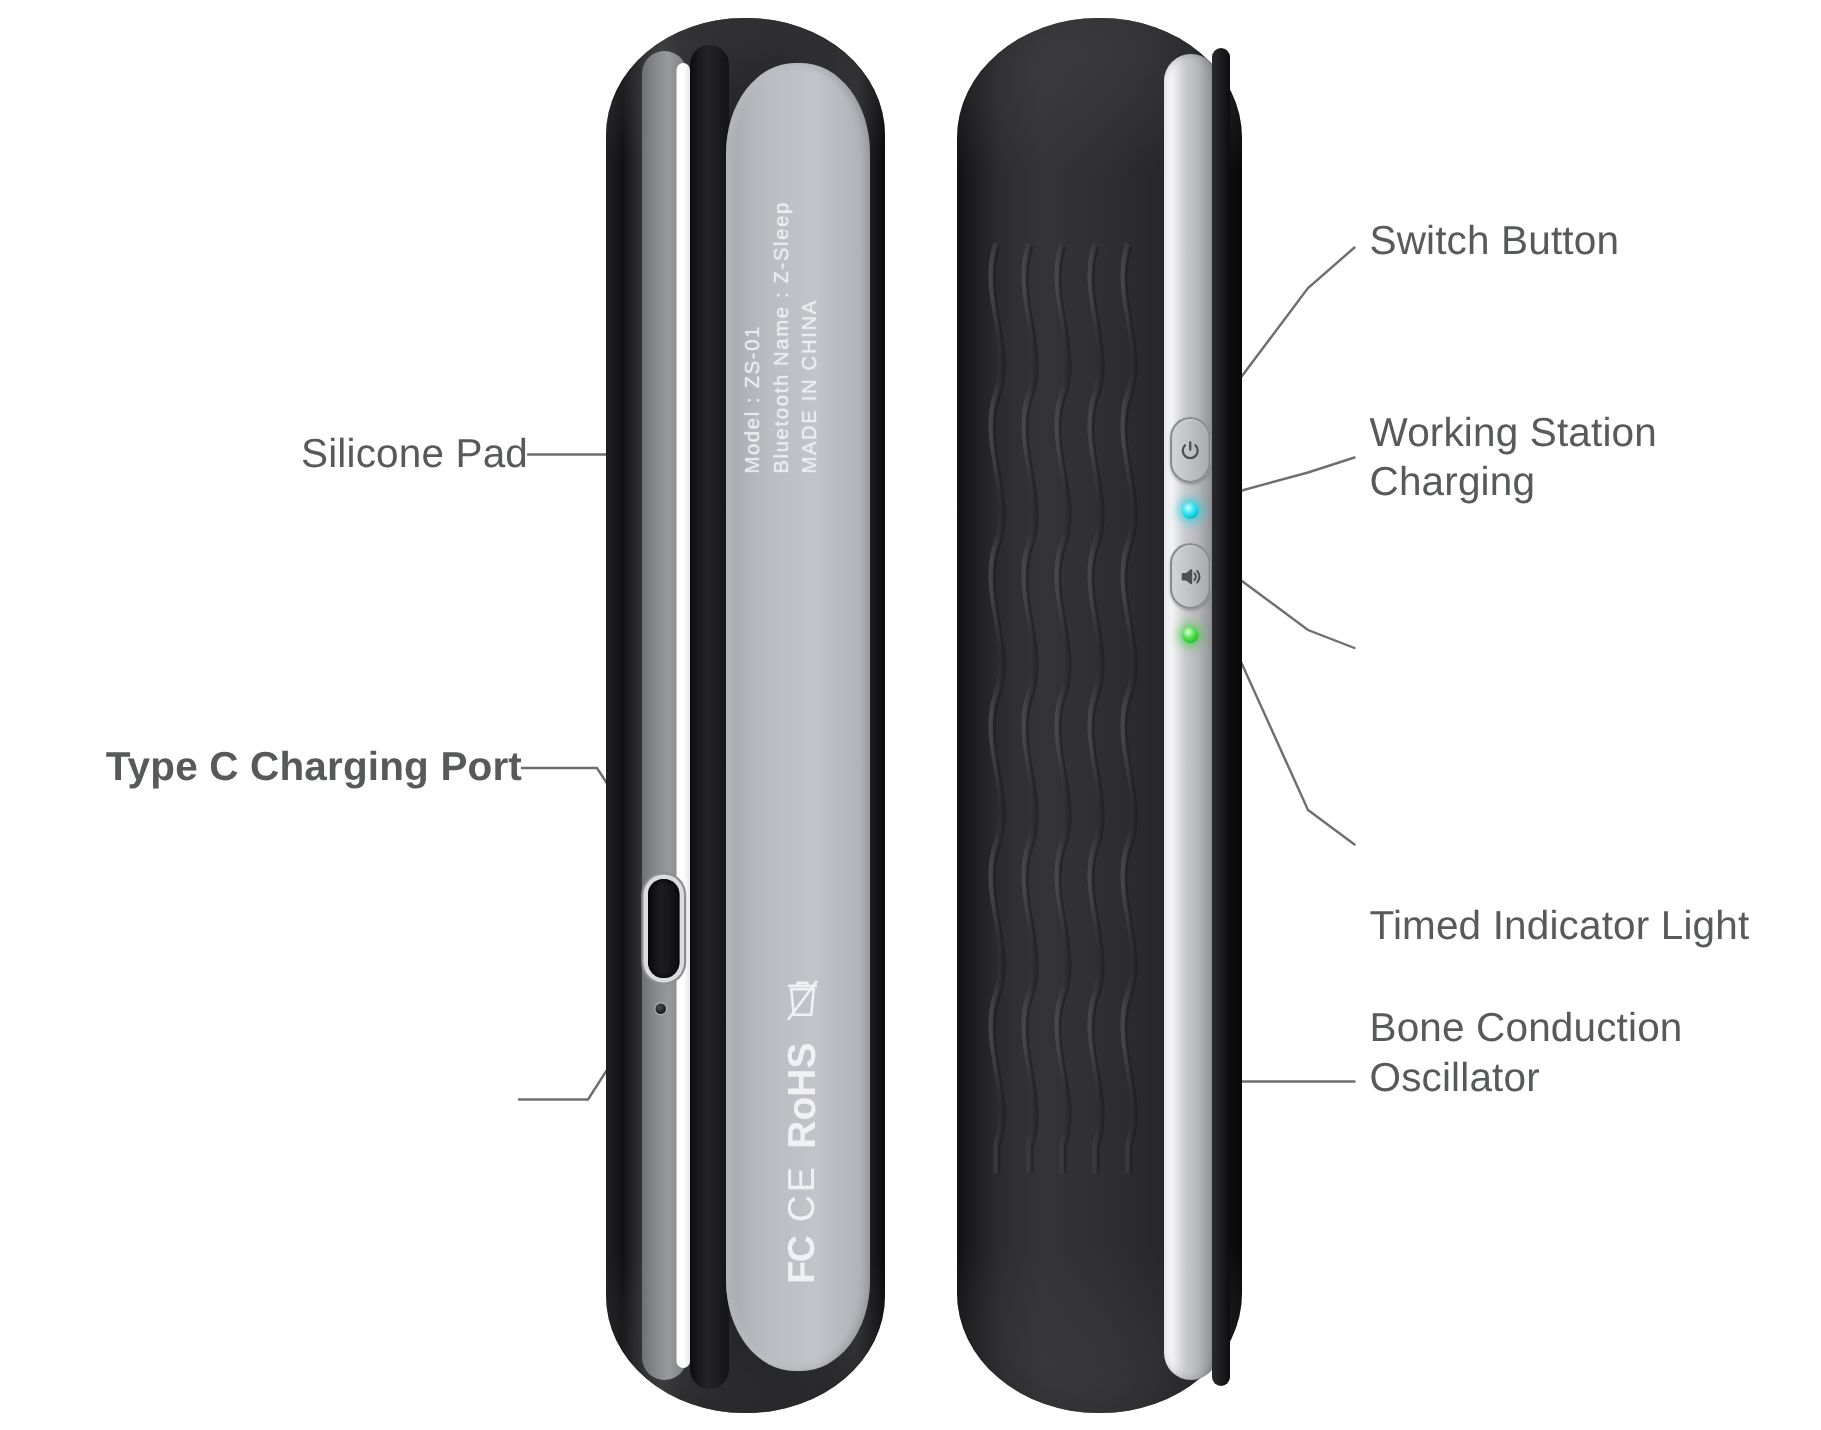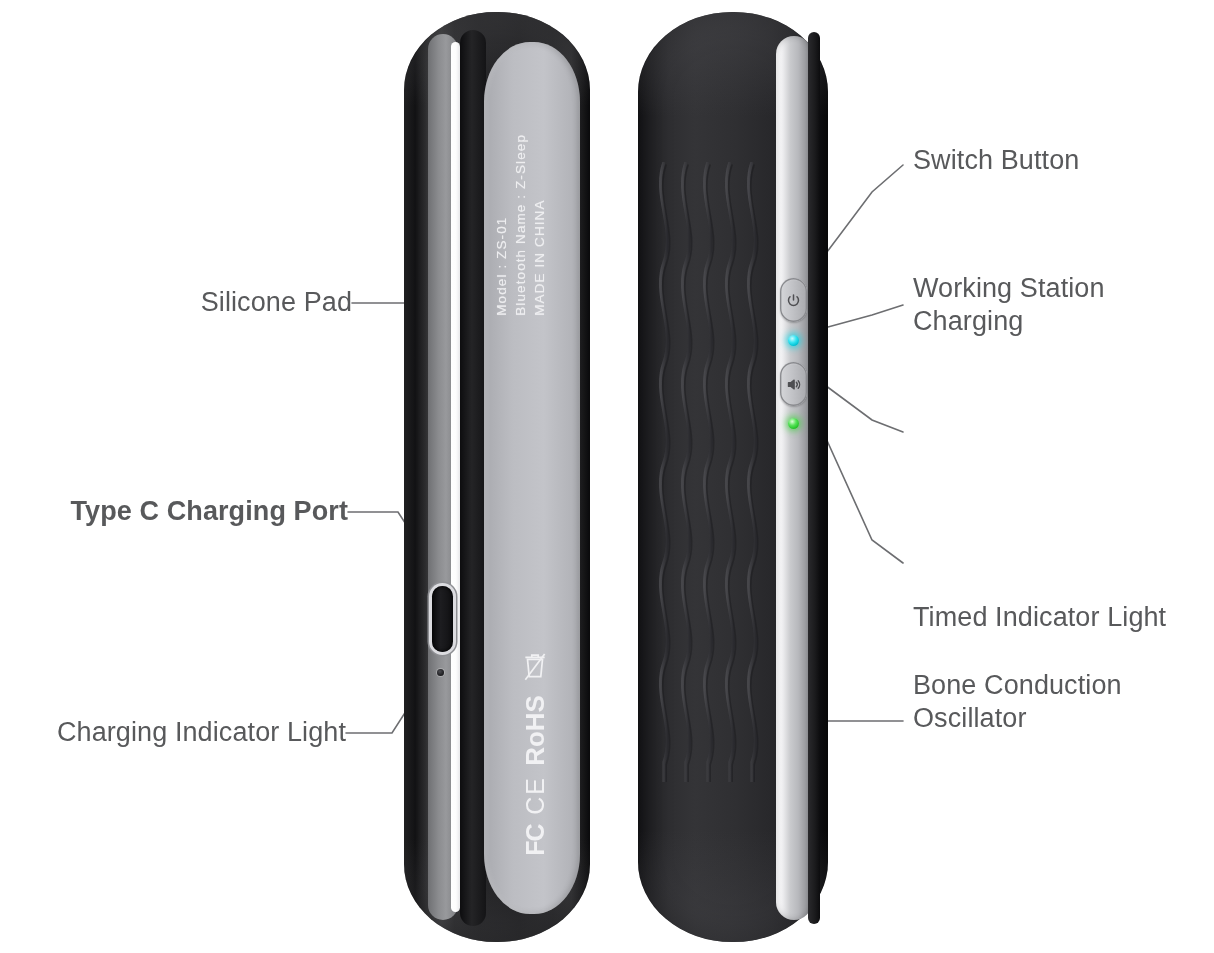--- a/index.html
+++ b/index.html
@@ -282,21 +282,20 @@
       <path d="M903,563 L872,540 L815,414"></path>
 
       <path d="M903,721 L740,721"></path>
     </g>
   </svg>
 
   <div class="label right-align" style="left:60px; top:286px; width:292px;">Silicone Pad</div>
 
   <div class="label right-align" style="left:8px; top:495px; width:340px;font-weight:bold;">Type C Charging Port</div>
 
-  <div class="label right-align" style="left:0px; top:716px; width:346px;">Charging Indicator Light</div>
 
   <div class="label left-align" style="left:913px; top:144px; width:300px;">Switch Button</div>
 
   <div class="label left-align" style="left:913px; top:272px; width:300px;">Working Station
 Charging</div>
 
 
   <div class="label left-align" style="left:913px; top:553px; width:300px;margin-top:48px;">Timed Indicator Light</div>
 
   <div class="label left-align" style="left:913px; top:669px; width:300px;">Bone Conduction

